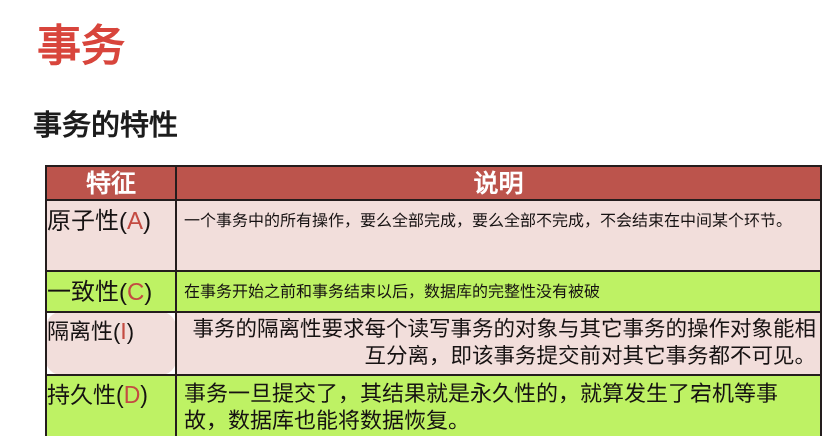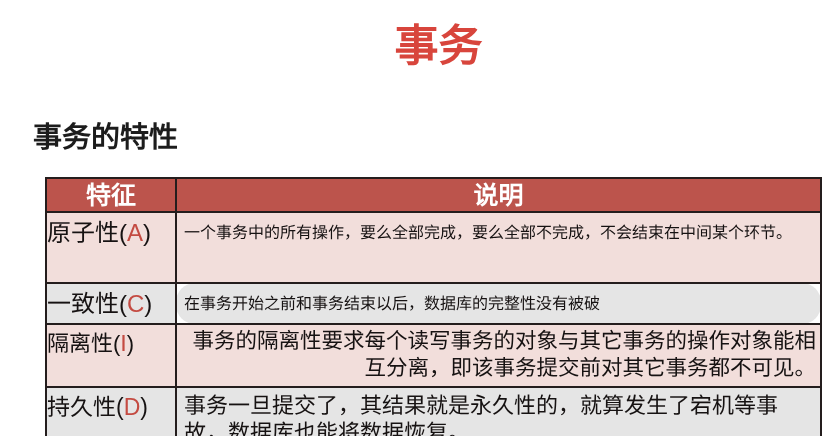--- a/index.html
+++ b/index.html
@@ -12,29 +12,29 @@
   *{box-sizing:border-box;margin:0;padding:0;}
   html,body{width:840px;height:436px;}
   body{
     background:#ffffff;
     font-family:"Liberation Sans","DejaVu Sans",sans-serif;
     overflow:hidden;
   }
   .page{width:840px;height:436px;position:relative;background:#fff;}
   .main-title{
     margin-top:20px;
-    text-align:center;
+    text-align:left;
     color:var(--title-red);
     font-size:44px;
     line-height:52px;
     font-weight:bold;
     padding-left:37px;
   }
   .sub-title{
-    margin-top:48px;
+    margin-top:36px;
     margin-left:33px;
     color:#1c1c1c;
     font-size:29px;
     line-height:34px;
     font-weight:bold;
   }
   table.features{
     margin:23px 0 0 45px;
     width:775px;
     border-collapse:collapse;
@@ -62,27 +62,27 @@
     padding-top:4px;
     font-size:24px;
     line-height:31px;
   }
   td.desc-cell{
     padding:4px 4px 4px 7px;
     font-size:16px;
     line-height:31px;
   }
   tr.row-pink td{background:var(--row-pink);}
-  tr.row-white td{background:#e5e5e5;}
+  tr.row-white td{background:#bef264;}
   tr.r1{height:71px;}
   tr.r2{height:38px;}
   tr.r3{height:60px;}
   tr.r4{height:57px;}
-  tr.r2 td.desc-cell{white-space:nowrap;overflow:hidden;border-radius:19px;}
-  tr.r3 td.feature-cell{font-size:22px;line-height:29px;}
+  tr.r2 td.desc-cell{white-space:nowrap;overflow:hidden;}
+  tr.r3 td.feature-cell{font-size:22px;line-height:29px;border-radius:15px;}
   tr.r3 td.desc-cell{font-size:21.5px;line-height:27px;padding-top:3px;text-align:right;}
   tr.r4 td.feature-cell{font-size:23px;line-height:30px;}
   tr.r4 td.desc-cell{font-size:22px;line-height:27px;padding-top:4px;}
   .accent-letter{color:var(--accent);}
 </style>
 </head>
 <body>
 
 <div class="page">
 

